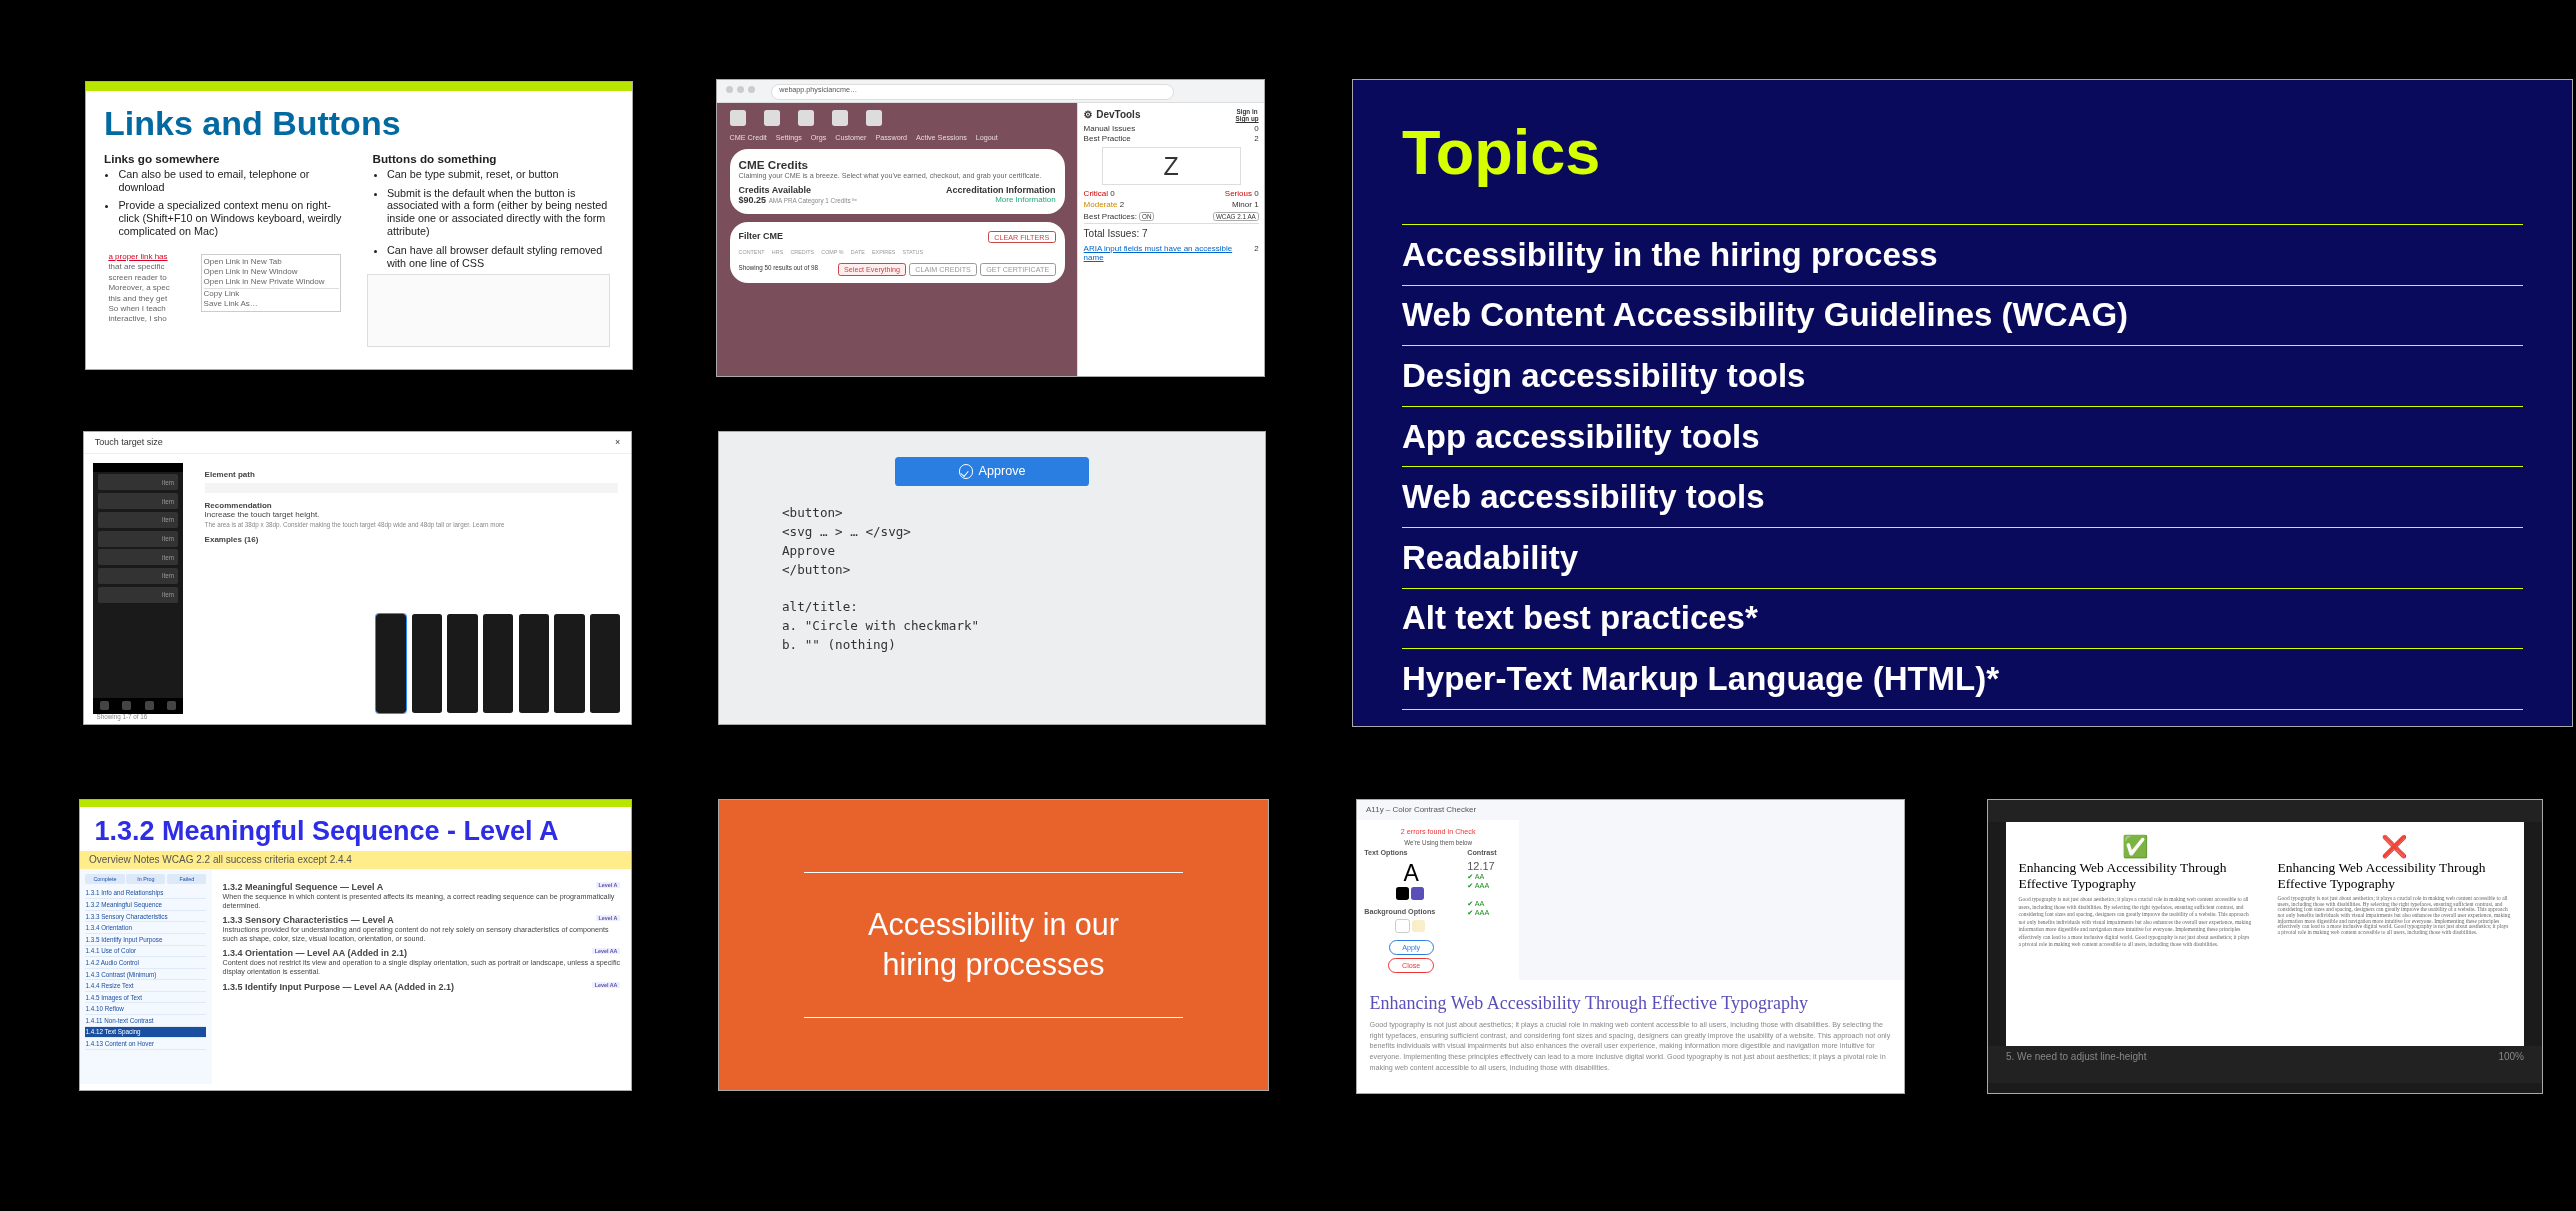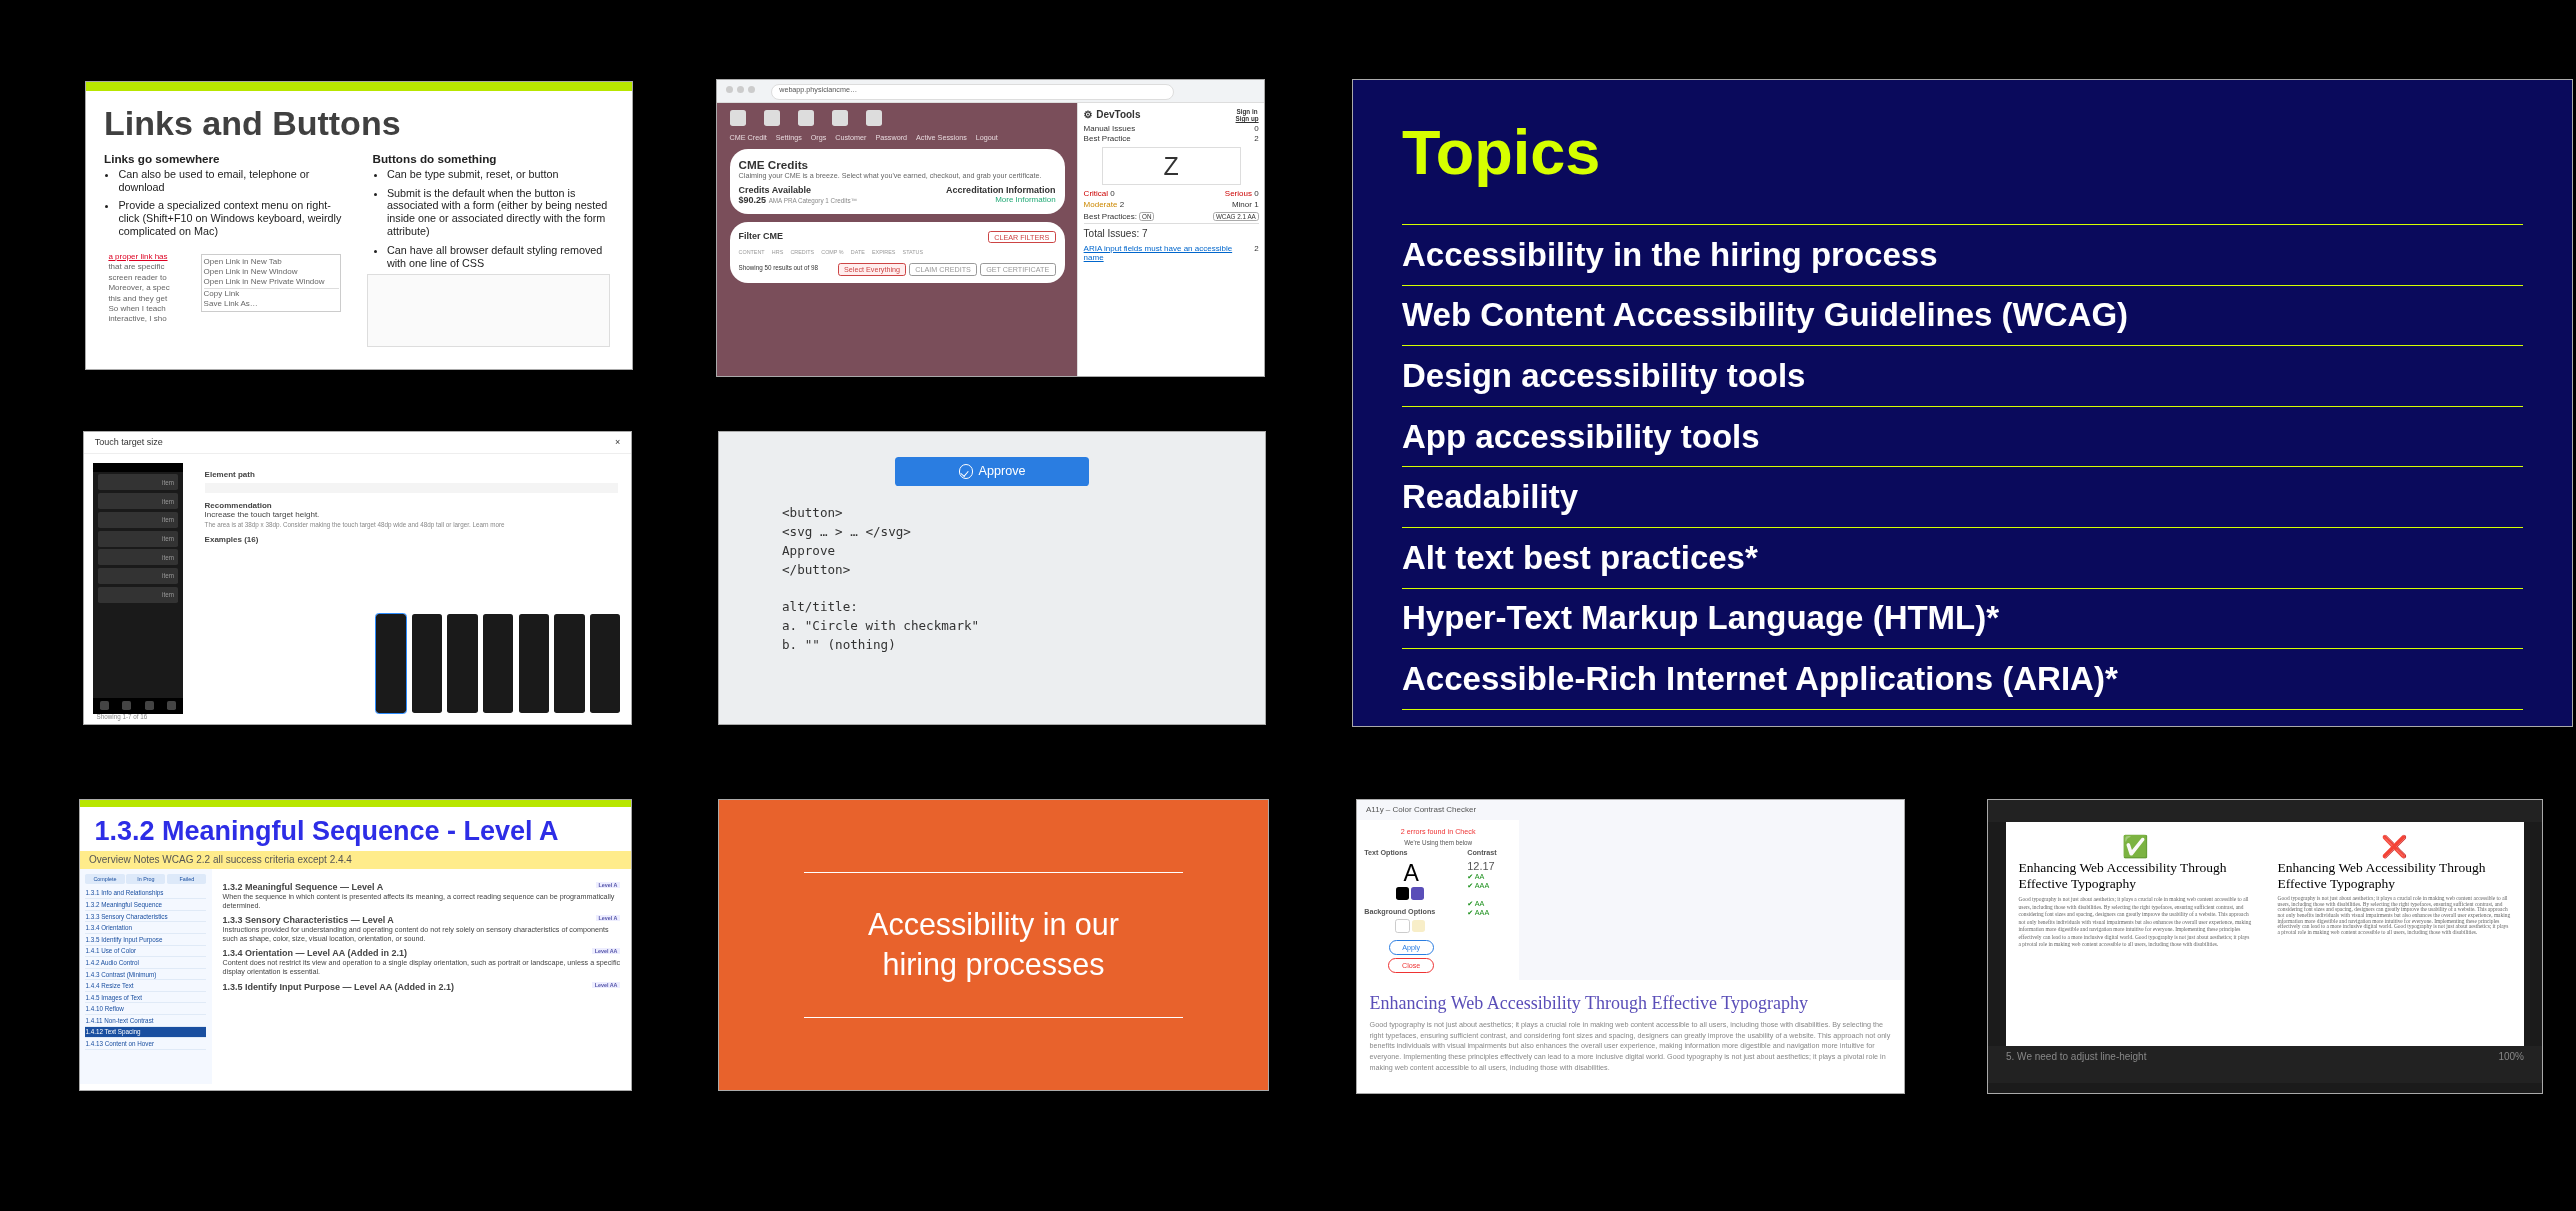--- a/index.html
+++ b/index.html
@@ -1,21 +1,21 @@
 <!DOCTYPE html>
 <html style="font-size:14.4px"><head>
 <meta charset="utf-8">
 <style>
   html,body{margin:0;padding:0;background:#000;width:2576px;height:1211px;font-family:Arial, Helvetica, sans-serif;overflow:hidden;}
   .thumb{position:absolute;background:#fff;border:0.9px solid #aaa;box-shadow:0 0 7.2px rgba(0,0,0,.5);overflow:hidden;}
 
   
   #t1{left:85px;top:81px;width:546px;height:287px;}
   #t1 .bar{height:9px;background:#b8e600;}
-  #t1 .title{color:#404040;font-weight:800;font-size:34px;margin:12.6px 18px 9px;}
+  #t1 .title{color:#0369a1;font-weight:800;font-size:34px;margin:12.6px 18px 9px;}
   #t1 .cols{display:flex;padding:0 18px;gap:27px;font-size:10.8px;color:#222;}
   #t1 .cols ul{padding-left:14.4px;margin:0;}
   #t1 .cols li{margin-bottom:5.4px;line-height:1.2;}
   #t1 .cols .h{font-weight:bold;margin-bottom:3.6px;font-size:11.7px;}
   #t1 .ctx{position:absolute;left:22.4px;bottom:18px;width:233px;height:99px;font-size:8px;color:#666;line-height:1.3;}
   #t1 .ctx .lk{color:#d02;text-decoration:underline;}
   #t1 .code{position:absolute;right:22.4px;bottom:22.4px;width:233px;height:63px;background:#fafafa;border:0.9px solid #ddd;font-size:8px;color:#888;padding:3.6px;}
 
   
   #t2{left:716px;top:79px;width:547px;height:296px;}
@@ -260,20 +260,21 @@
   </div>
 </div>
 
 <div id="t3" class="thumb">
   <div class="title">Topics</div>
   <div class="list">
     <div class="row"><span class="txt">Accessibility in  the hiring process</span></div>
     <div class="row"><span class="txt">Web Content Accessibility Guidelines (WCAG)</span></div>
     <div class="row"><span class="txt">Design accessibility tools</span></div>
     <div class="row"><span class="txt">App accessibility tools</span></div>
+    <div class="row"><span class="txt">Web accessibility tools</span></div>
     <div class="row"><span class="txt">Readability</span></div>
     <div class="row"><span class="txt">Alt text best practices*</span></div>
     <div class="row"><span class="txt">Hyper-Text Markup Language (HTML)*</span></div>
     <div class="row"><span class="txt">Accessible-Rich Internet Applications (ARIA)*</span></div>
   </div>
 </div>
 
 <div id="t4" class="thumb">
   <div class="hdr">
       <span>Touch target size</span>

